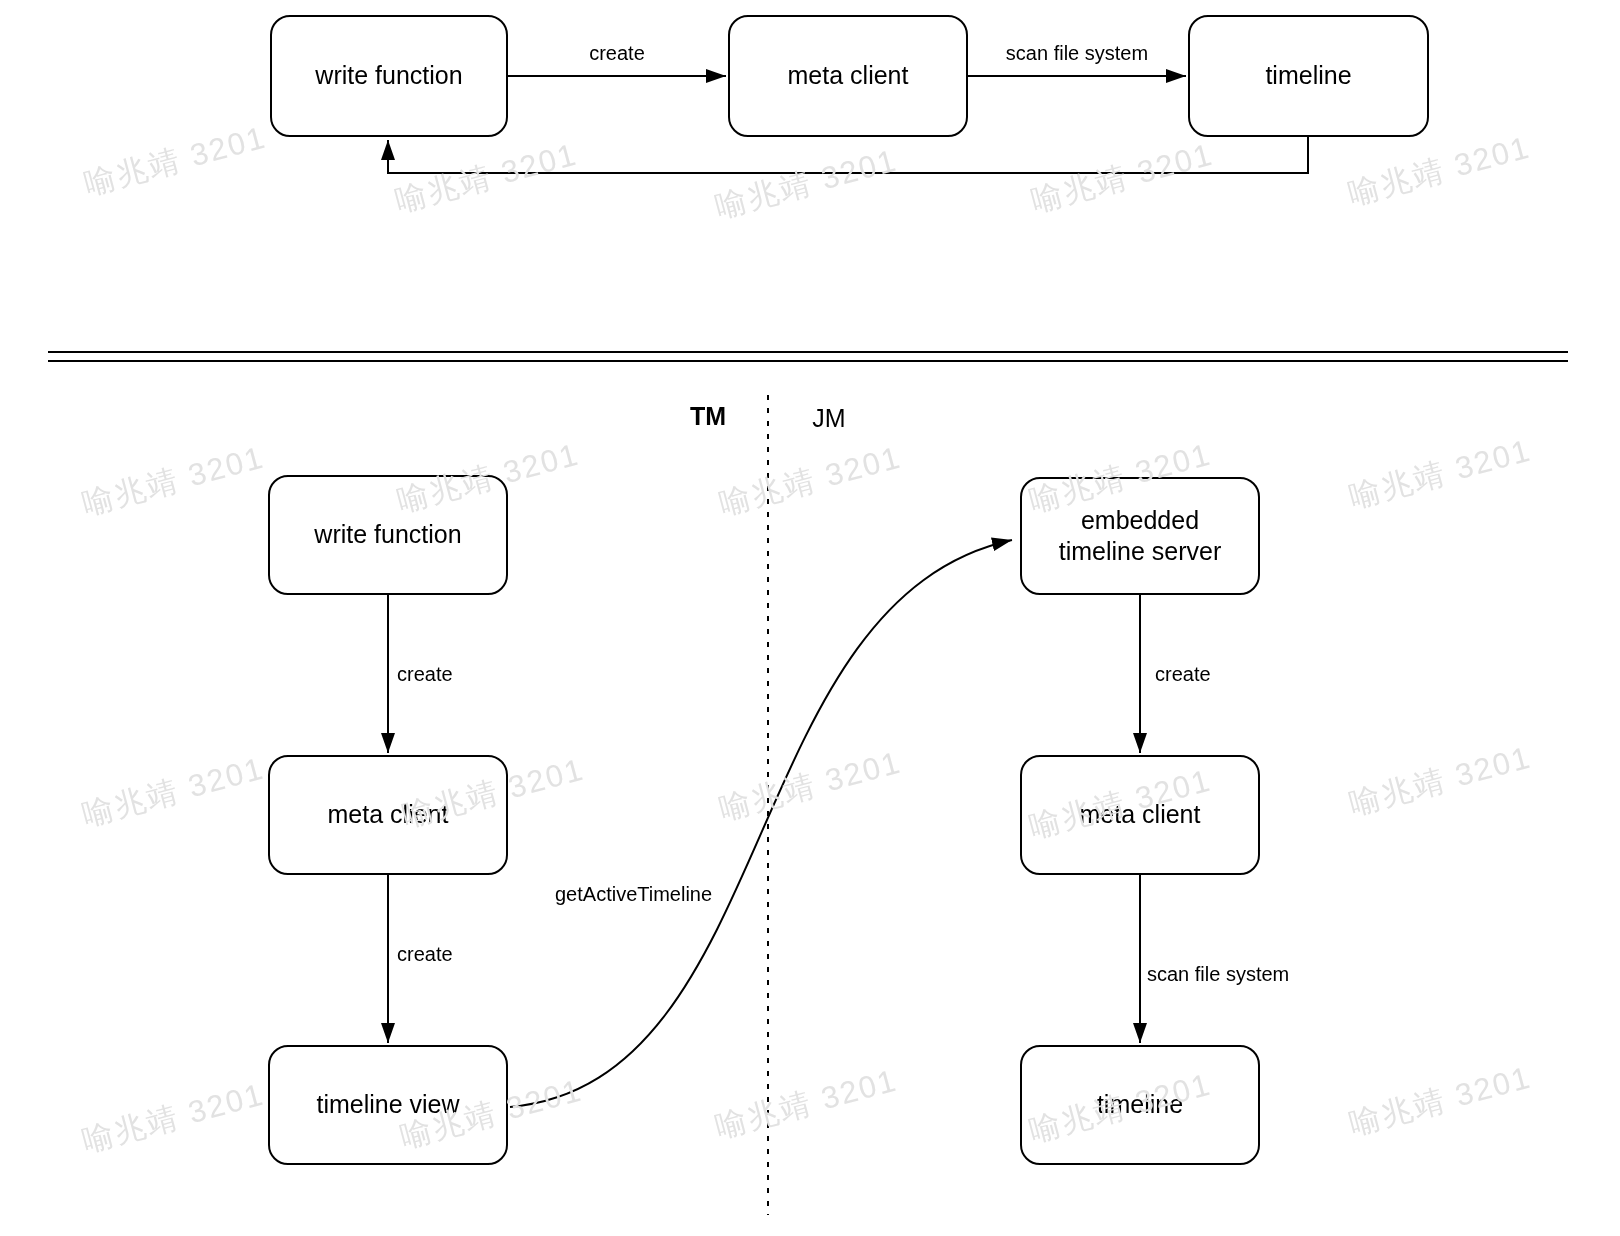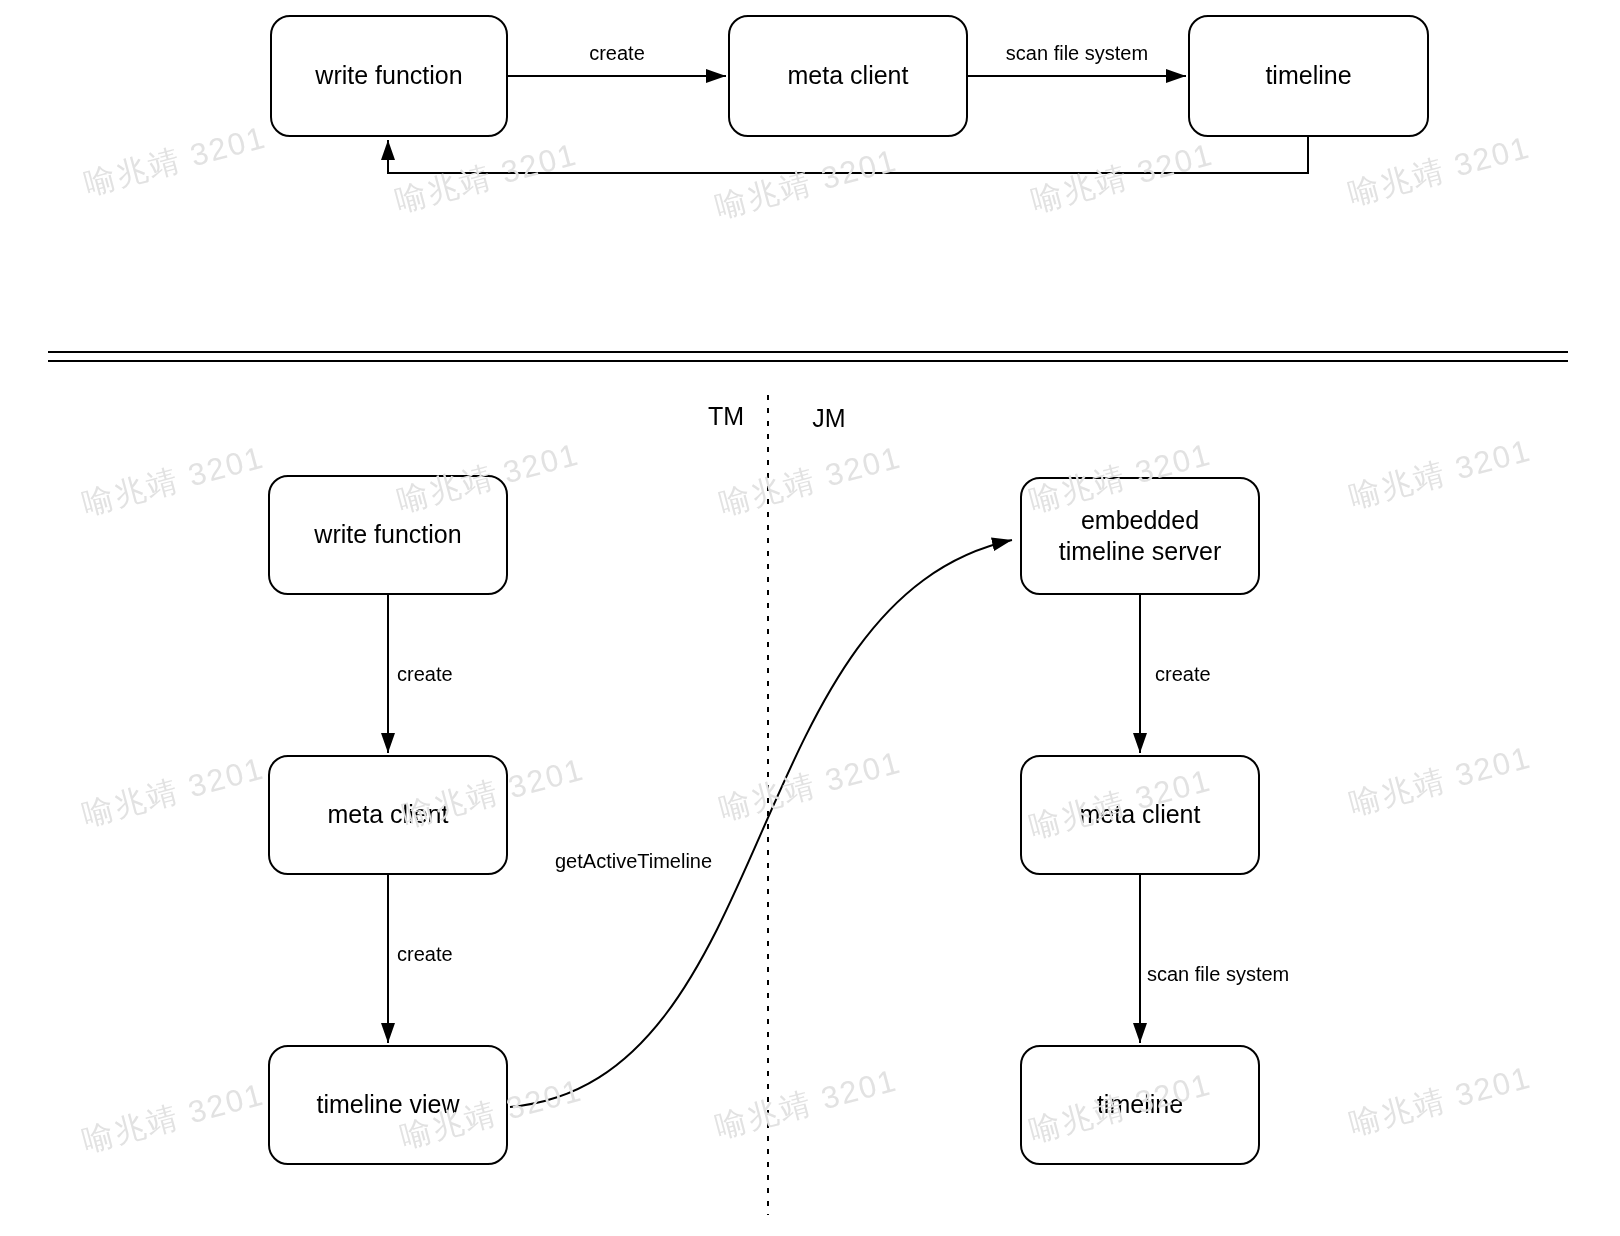--- a/index.html
+++ b/index.html
@@ -48,38 +48,38 @@
     <path d="M510,1107 C780,1083 738,600 1012,540" stroke="#000" stroke-width="2" fill="none" marker-end="url(#arrow)"></path>
   </svg>
 
   <div class="node" style="left:270px;top:15px;width:238px;height:122px;">write function</div>
   <div class="node" style="left:728px;top:15px;width:240px;height:122px;">meta client</div>
   <div class="node" style="left:1188px;top:15px;width:241px;height:122px;">timeline</div>
 
   <span class="edge-label centered" style="left:617px;top:42px;">create</span>
   <span class="edge-label centered" style="left:1077px;top:42px;">scan file system</span>
 
-  <span class="lane-label" style="left:726px;top:402px;">TM</span>
+  <span class="lane-label" style="left:708px;top:402px;font-weight:bold;">TM</span>
   <span class="lane-label" style="left:829px;top:404px;">JM</span>
 
   <div class="node" style="left:268px;top:475px;width:240px;height:120px;">write function</div>
   <div class="node" style="left:268px;top:755px;width:240px;height:120px;">meta client</div>
   <div class="node" style="left:268px;top:1045px;width:240px;height:120px;">timeline view</div>
 
   <span class="edge-label" style="left:397px;top:663px;">create</span>
   <span class="edge-label" style="left:397px;top:943px;">create</span>
 
   <div class="node" style="left:1020px;top:477px;width:240px;height:118px;">embedded timeline server</div>
   <div class="node" style="left:1020px;top:755px;width:240px;height:120px;">meta client</div>
   <div class="node" style="left:1020px;top:1045px;width:240px;height:120px;">timeline</div>
 
   <span class="edge-label" style="left:1155px;top:663px;">create</span>
   <span class="edge-label" style="left:1147px;top:963px;">scan file system</span>
 
-  <span class="edge-label" style="left:555px;top:850px;">getActiveTimeline</span>
+  <span class="edge-label" style="left:555px;top:883px;">getActiveTimeline</span>
 
   <div class="wm-layer">
       <span class="wm" style="left: 82px; top: 140px;">喻兆靖 3201</span>
       <span class="wm" style="left: 393px; top: 157px;">喻兆靖 3201</span>
       <span class="wm" style="left: 713px; top: 163px;">喻兆靖 3201</span>
       <span class="wm" style="left: 1029px; top: 157px;">喻兆靖 3201</span>
       <span class="wm" style="left: 1346px; top: 150px;">喻兆靖 3201</span>
       <span class="wm" style="left: 80px; top: 460px;">喻兆靖 3201</span>
       <span class="wm" style="left: 395px; top: 457px;">喻兆靖 3201</span>
       <span class="wm" style="left: 717px; top: 460px;">喻兆靖 3201</span>

